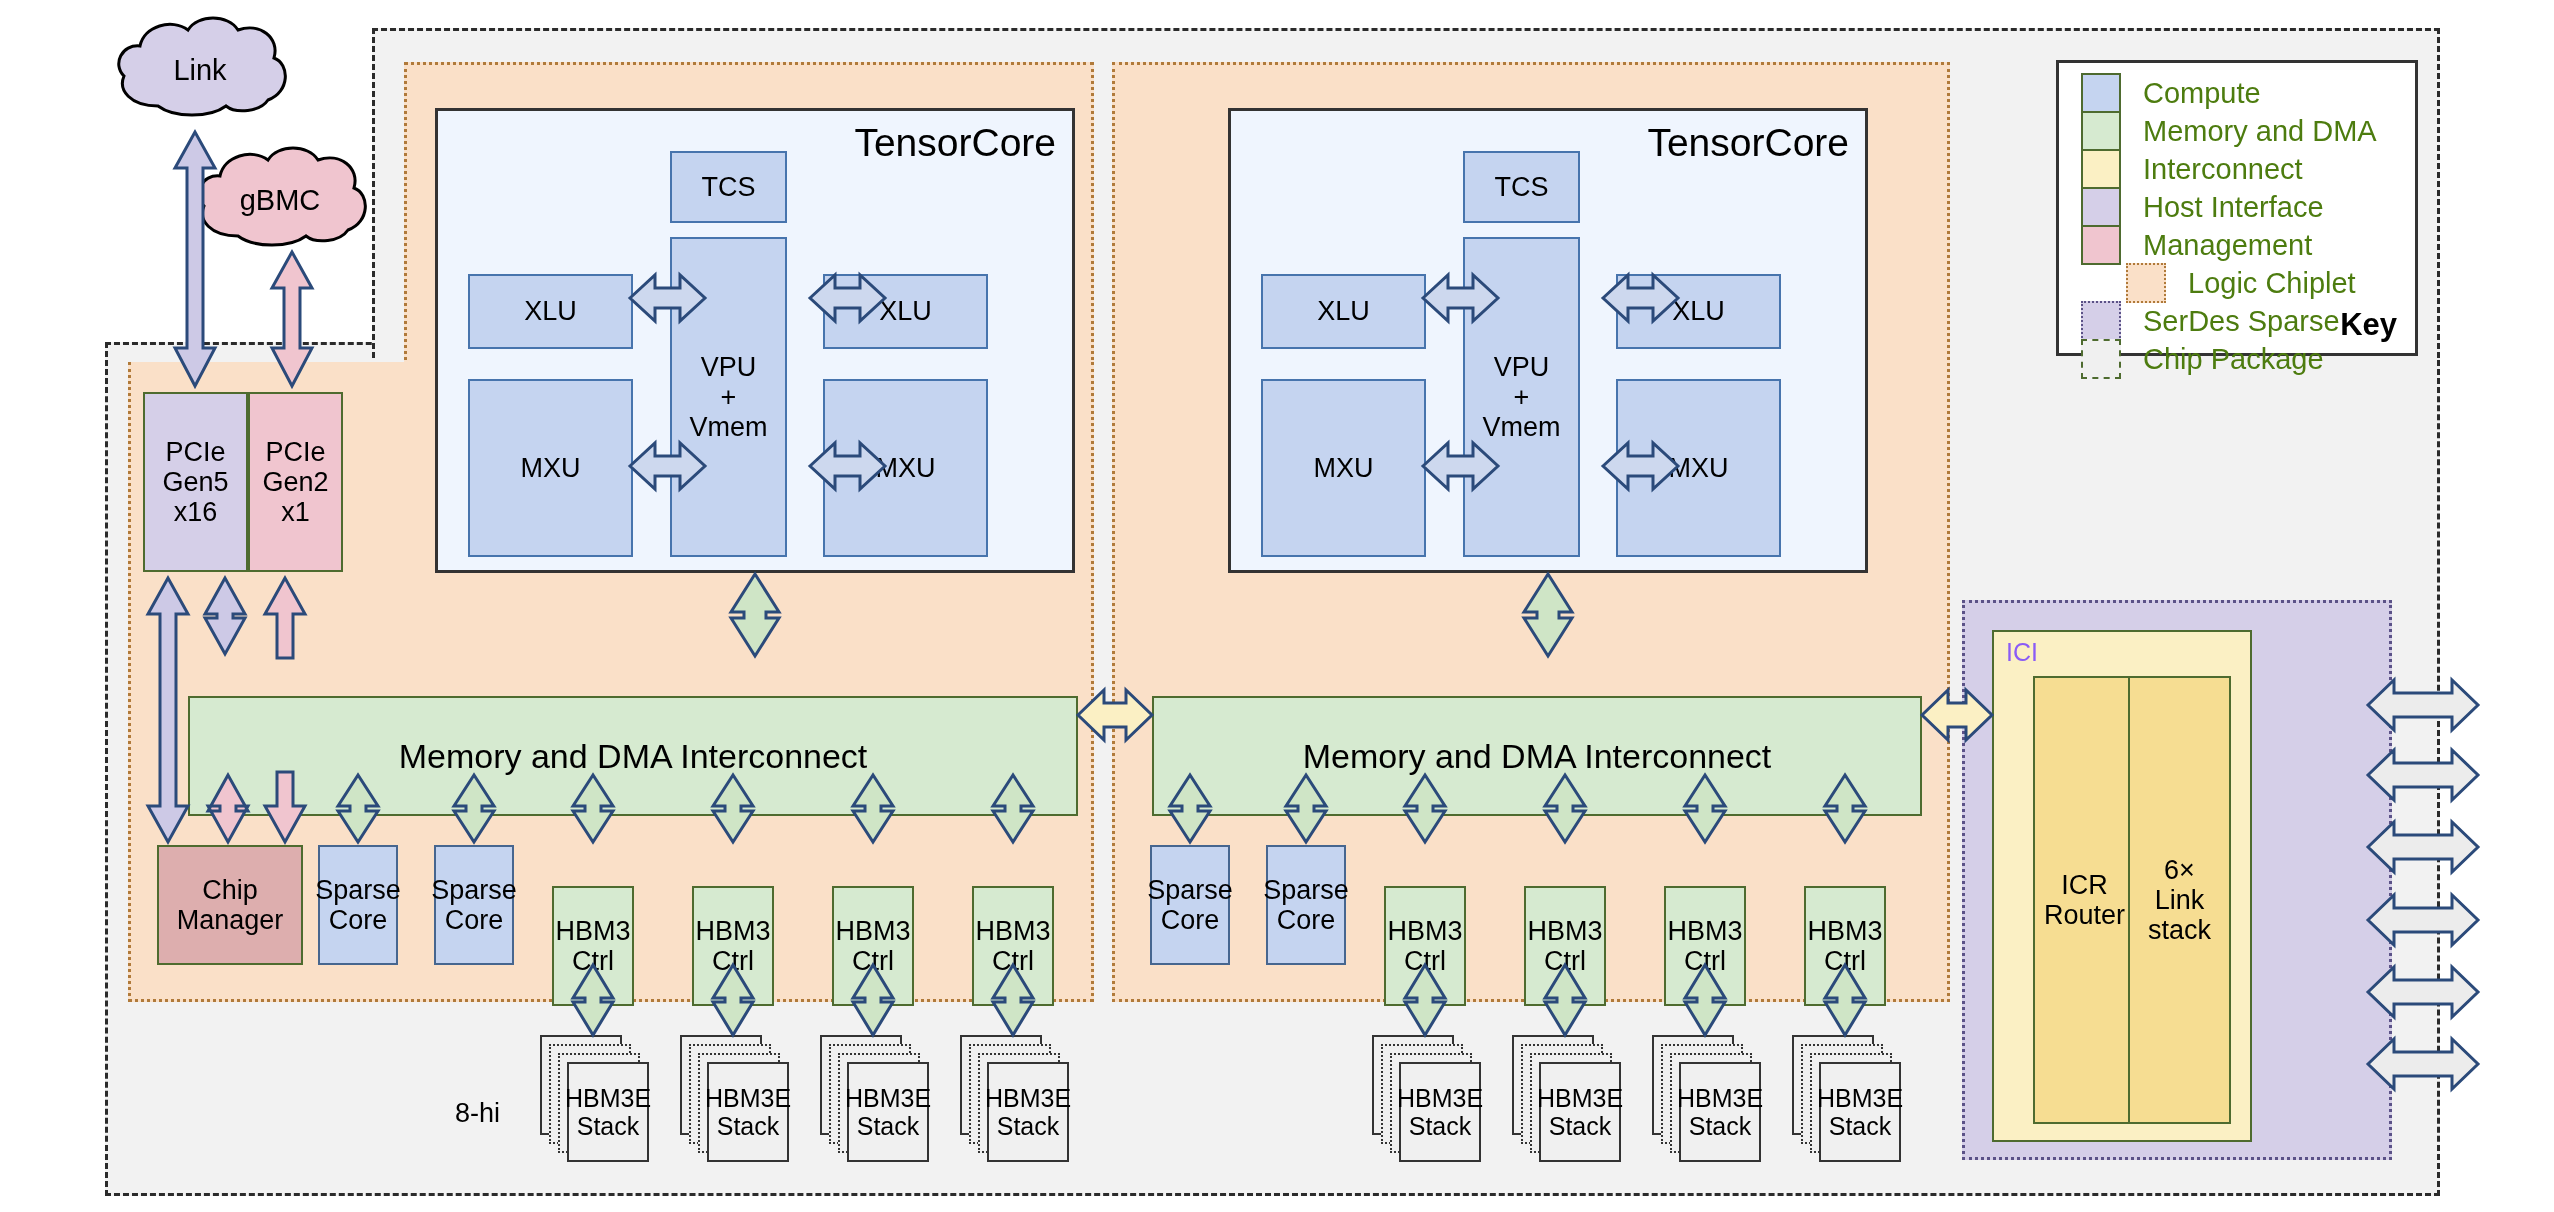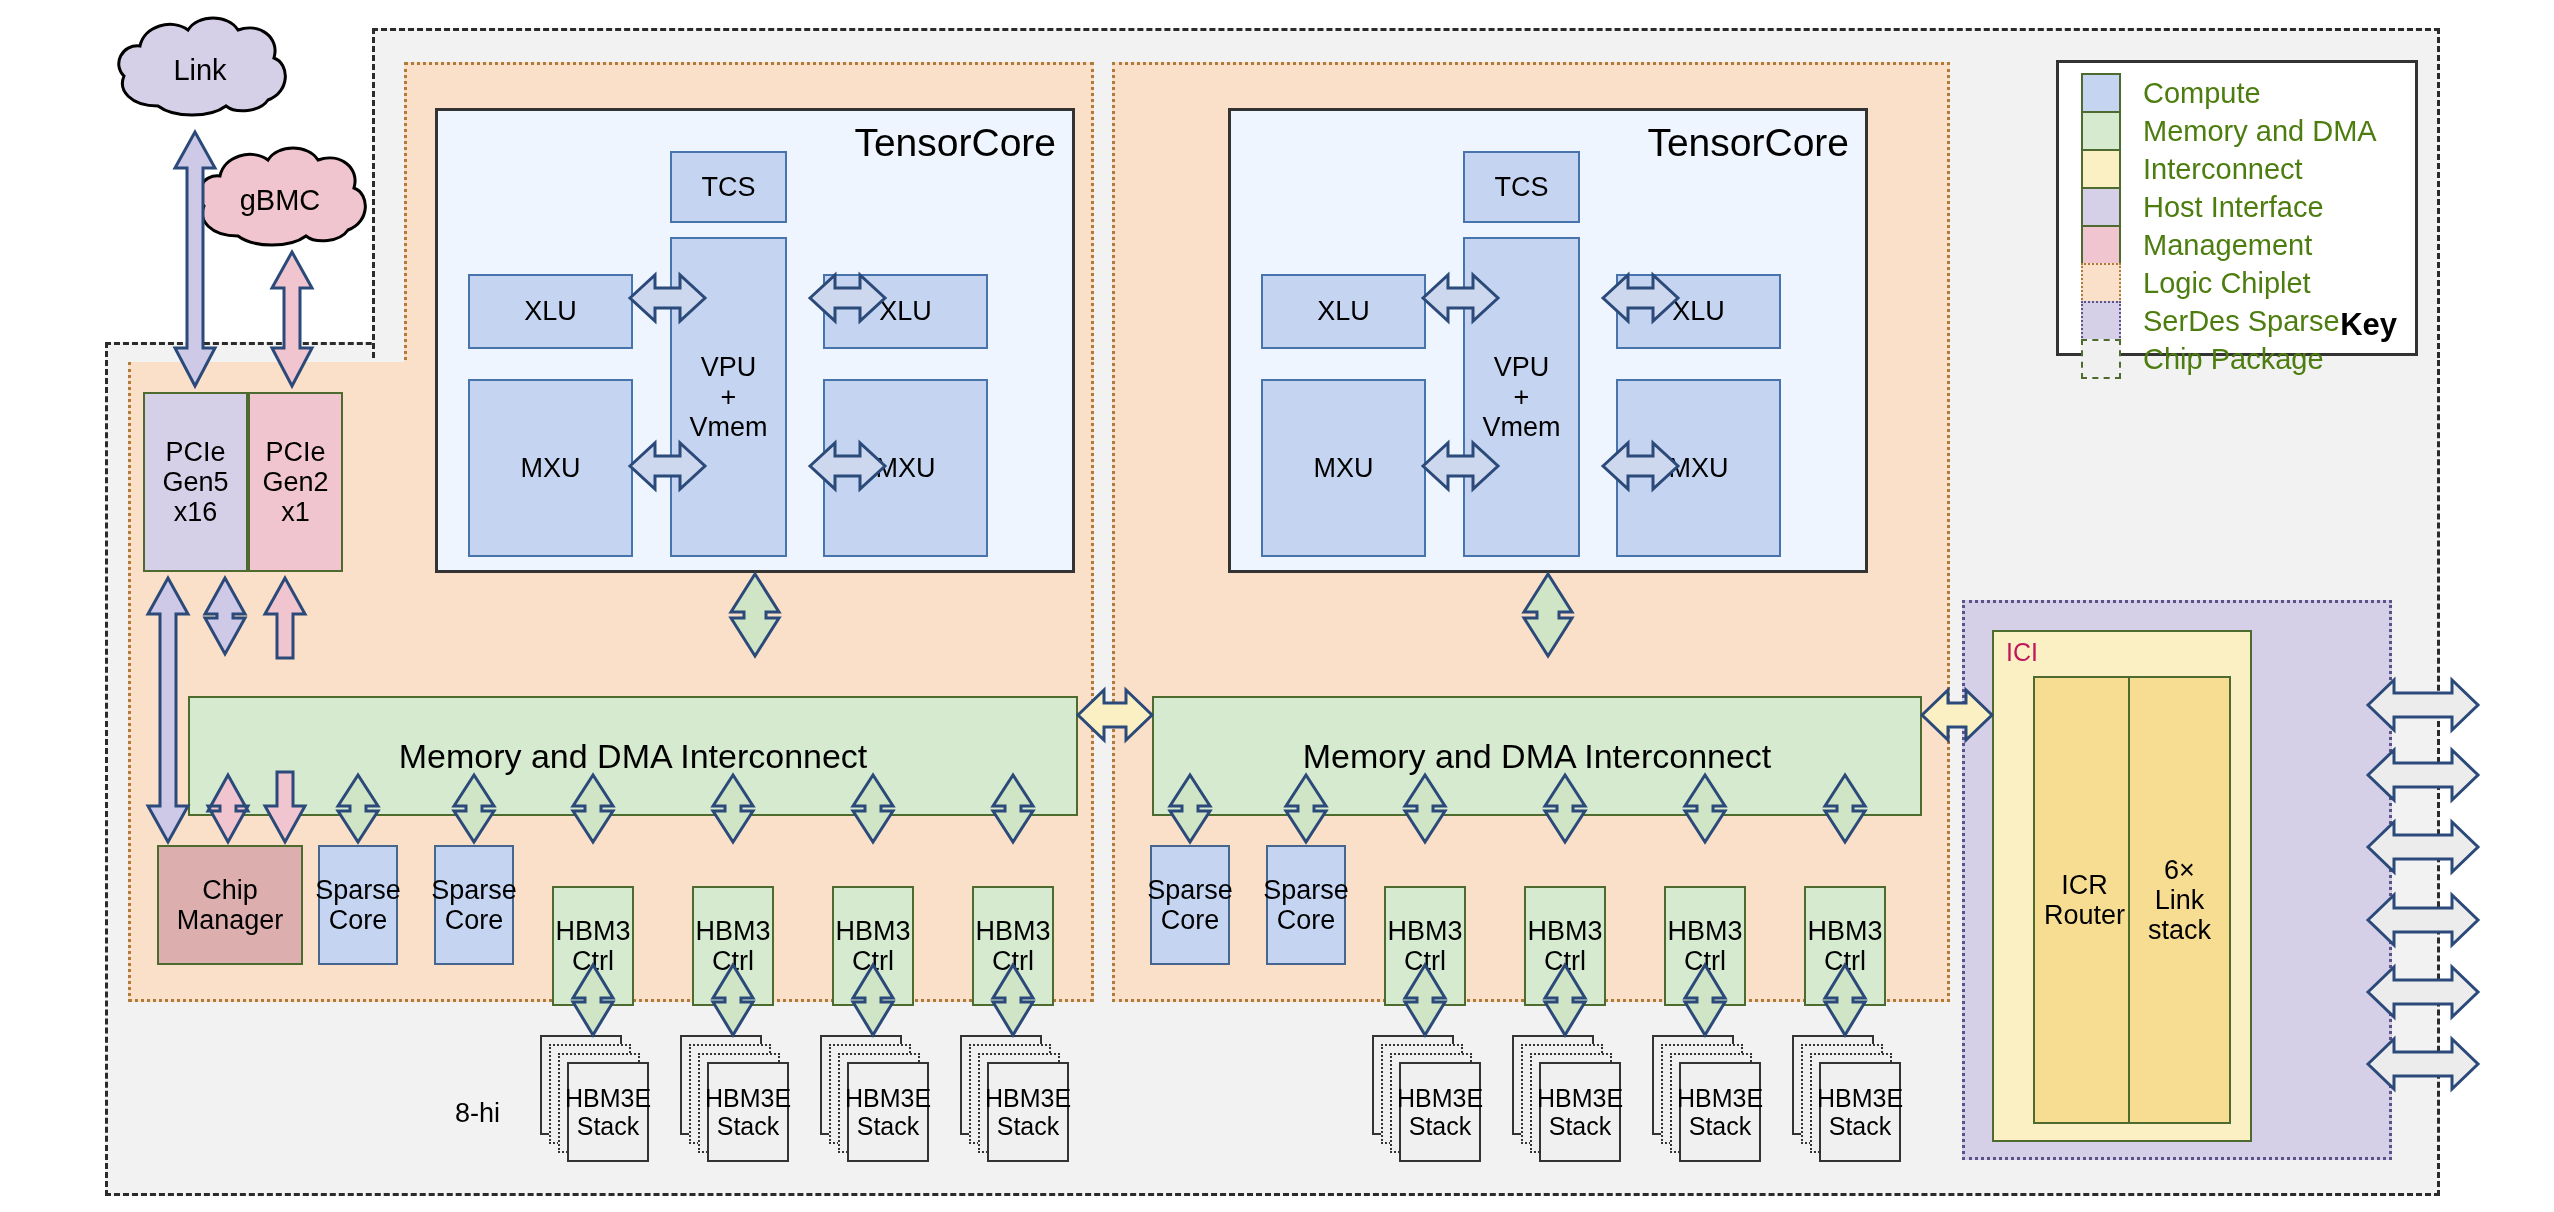--- a/index.html
+++ b/index.html
@@ -38,21 +38,21 @@
   
   .legend{background:#ffffff;border:3px solid #333;position:absolute;box-sizing:border-box;}
   .legrow{position:absolute;display:flex;align-items:center;left:22px;}
   .swatch{width:40px;height:40px;border:2px solid #4e6b2f;box-sizing:border-box;}
   .swatch.dotted{border-style:dotted;}
   .swatch.dashed{border-style:dashed;}
   .legtxt{margin-left:22px;font-size:29px;color:#4d7c0f;white-space:nowrap;text-align:center;}
   .keyword{position:absolute;right:18px;bottom:10px;font-size:31px;font-weight:bold;color:#000;}
 
   .plainlabel{position:absolute;font-size:27px;color:#000;}
-  .ici-label{position:absolute;left:12px;top:6px;font-size:25px;color:#be185d;}
+  .ici-label{position:absolute;left:12px;top:6px;font-size:25px;color:#8b5cf6;}
 
   svg.ov{position:absolute;left:0;top:0;width:2554px;height:1212px;pointer-events:none;}
 </style>
 </head>
 <body>
 
 <div id="stage">
 
   <div class="abs pkg" style="left:105px;top:342px;width:2335px;height:854px;"></div>
   <div class="abs pkg" style="left:372px;top:28px;width:2068px;height:330px;border-bottom:none;"></div>
@@ -236,21 +236,21 @@
       <span class="legtxt">Interconnect</span>
     </div>
     <div class="legrow" style="top:124px;">
       <span class="swatch" style="background:#d5cfe8;"></span>
       <span class="legtxt">Host Interface</span>
     </div>
     <div class="legrow" style="top:162px;">
       <span class="swatch" style="background:#f0c5cf;"></span>
       <span class="legtxt">Management</span>
     </div>
-    <div class="legrow" style="top:200px;">
+    <div class="legrow" style="top:200px;margin-left:45px;">
       <span class="swatch dotted" style="background:#fae0c8;border-color:#b07a3a;"></span>
       <span class="legtxt">Logic Chiplet</span>
     </div>
     <div class="legrow" style="top:238px;">
       <span class="swatch dotted" style="background:#d5cfe8;border-color:#5b5287;"></span>
       <span class="legtxt">SerDes Sparse</span>
     </div>
     <div class="legrow" style="top:276px;">
       <span class="swatch dashed" style="background:#f0f0f0;border-color:#4e6b2f;"></span>
       <span class="legtxt">Chip Package</span>

